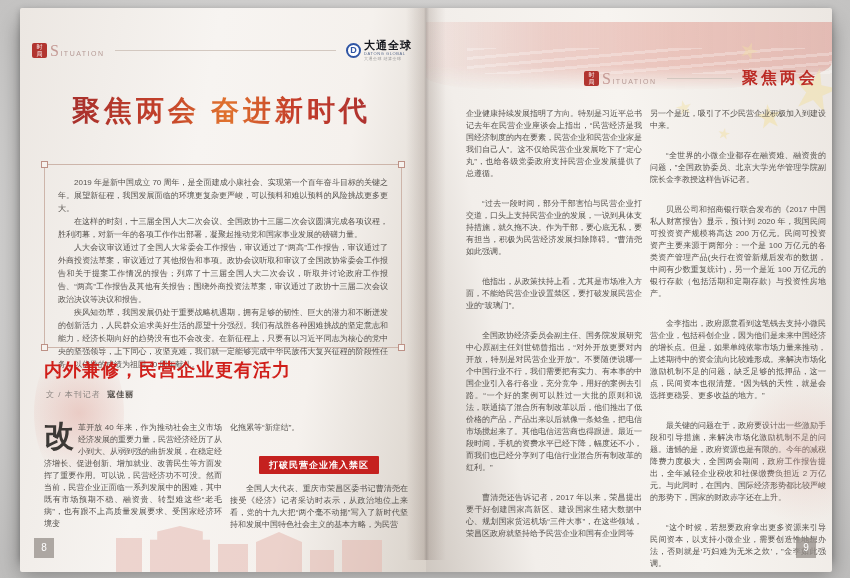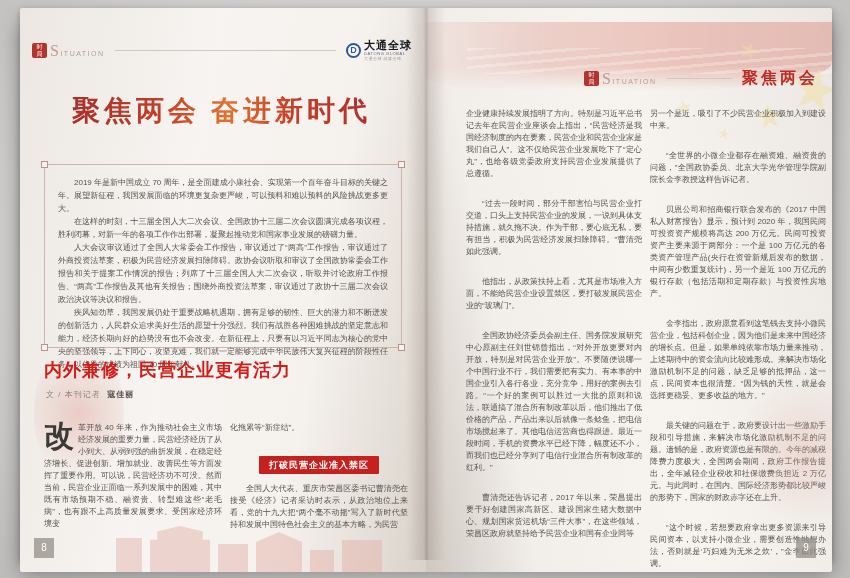--- a/index.html
+++ b/index.html
@@ -114,21 +114,21 @@
 
       <div class="lp-title">聚焦两会 奋进新时代</div>
 
       <div class="intro-box">
         <div class="corner tl"></div>
         <div class="corner tr"></div>
         <div class="corner bl"></div>
         <div class="corner br"></div>
         <p>2019 年是新中国成立 70 周年，是全面建成小康社会、实现第一个百年奋斗目标的关键之年。展望新征程，我国发展面临的环境更复杂更严峻，可以预料和难以预料的风险挑战更多更大。</p>
         <p>在这样的时刻，十三届全国人大二次会议、全国政协十三届二次会议圆满完成各项议程，胜利闭幕，对新一年的各项工作作出部署，凝聚起推动党和国家事业发展的磅礴力量。</p>
-        <p>人大会议审议通过了全国人大常委会工作报告，审议通过了“两高”工作报告，审议通过了外商投资法草案，积极为民营经济发展扫除障碍。政协会议听取和审议了全国政协常委会工作报告和关于提案工作情况的报告；列席了十三届全国人大二次会议，听取并讨论政府工作报告、“两高”工作报告及其他有关报告；围绕外商投资法草案，审议通过了政协十三届二次会议政治决议等决议和报告。</p>
+        <p>人大会议审议通过了全国人大常委会工作报告，审议通过了“两高”工作报告，审议通过了外商投资法草案，审议通过了其他报告和事项。政协会议听取和审议了全国政协常委会工作报告和关于提案工作情况的报告；列席了十三届全国人大二次会议，听取并讨论政府工作报告、“两高”工作报告及其他有关报告；围绕外商投资法草案，审议通过了政协十三届二次会议政治决议等决议和报告。</p>
         <p>疾风知劲草，我国发展仍处于重要战略机遇期，拥有足够的韧性、巨大的潜力和不断迸发的创新活力，人民群众追求美好生活的愿望十分强烈。我们有战胜各种困难挑战的坚定意志和能力，经济长期向好的趋势没有也不会改变。在新征程上，只要有以习近平同志为核心的党中央的坚强领导，上下同心，攻坚克难，我们就一定能够完成中华民族伟大复兴征程的阶段性任务，以优异的成绩为祖国 70 周年献礼。</p>
       </div>
 
       <div class="blob" style="left:14px; top:330px; width:90px; height:150px;"></div>
 
       <div class="lp-heading">内外兼修，民营企业更有活力</div>
       <div class="lp-byline">
         <span>文 / 本刊记者</span>&nbsp;
         <b>寇佳丽</b>
       </div>

